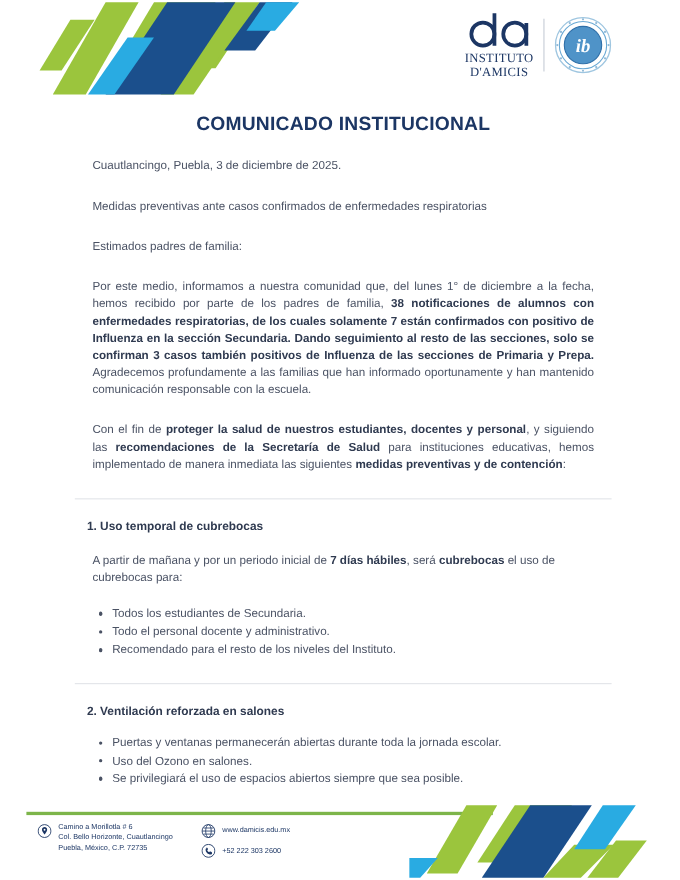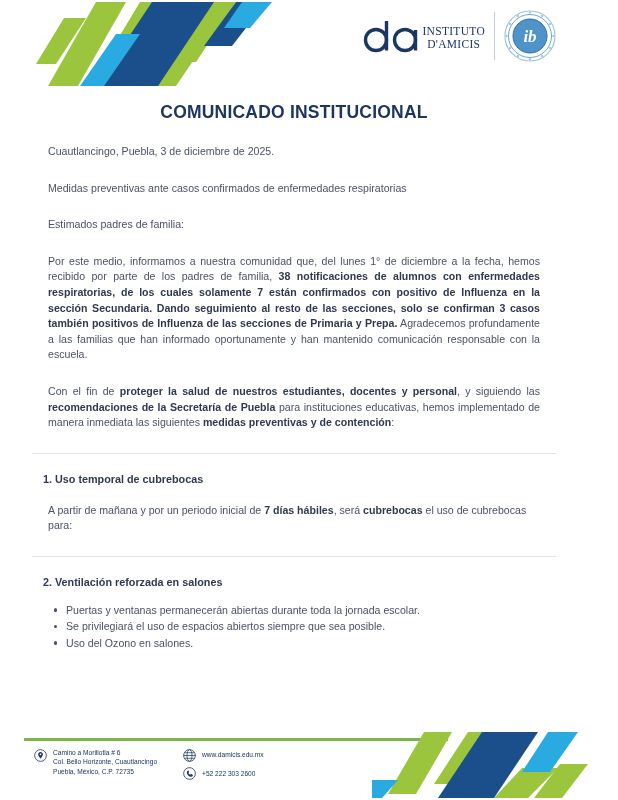--- a/index.html
+++ b/index.html
@@ -32,21 +32,21 @@
   .brand-block {
     position: absolute;
     right: 62px;
     top: 10px;
     display: flex;
     align-items: center;
     gap: 9px;
   }
   .da-logo {
     display: flex;
-    flex-direction: row;
+    flex-direction: column;
     align-items: center;
     line-height: 1;
   }
   .da-mark {
     width: 62px;
     height: 34px;
   }
   .da-name {
     margin-top: 3px;
     font-family: "Liberation Serif", serif;
@@ -67,21 +67,21 @@
     height: 52px;
   }
 
   
   .sheet {
     position: absolute;
     left: 0;
     top: 88px;
     width: 618px;
     height: 640px;
-    padding: 0 62px 0 32px;
+    padding: 0 62px 0 68px;
     box-sizing: border-box;
   }
 
   .doc-title {
     text-align: center;
     font-size: 17.5px;
     font-weight: 700;
     color: #1c3664;
     letter-spacing: .2px;
     margin: 14px 0 0 0;
@@ -270,37 +270,42 @@
   <div class="doc-title">COMUNICADO INSTITUCIONAL</div>
 
   <p class="para spaced">Cuautlancingo, Puebla, 3 de diciembre de 2025.</p>
 
   <p class="para spaced">Medidas preventivas ante casos confirmados de enfermedades respiratorias</p>
 
   <p class="para spaced">Estimados padres de familia:</p>
 
   <p class="para justify spaced"><span>Por este medio, informamos a nuestra comunidad que, del lunes 1° de diciembre a la fecha, hemos recibido por parte de los padres de familia, </span><b>38 notificaciones de alumnos con enfermedades respiratorias, de los cuales solamente 7 están confirmados con positivo de Influenza en la sección Secundaria.  Dando seguimiento al resto de las secciones, solo se confirman 3 casos también positivos de Influenza de las secciones de Primaria y Prepa.</b><span>  Agradecemos profundamente a las familias que han informado oportunamente y han mantenido comunicación responsable con la escuela.</span></p>
 
-  <p class="para justify spaced"><span>Con el fin de </span><b>proteger la salud de nuestros estudiantes, docentes y personal</b><span>, y siguiendo las </span><b>recomendaciones de la Secretaría de Puebla</b><span> para instituciones educativas, hemos implementado de manera inmediata las siguientes </span><b>medidas preventivas y de contención</b><span>:</span></p>
+  <p class="para justify spaced"><span>Con el fin de </span><b>proteger la salud de nuestros estudiantes, docentes y personal</b><span>, y siguiendo las </span><b>recomendaciones de la Secretaría de Salud</b><span> para instituciones educativas, hemos implementado de manera inmediata las siguientes </span><b>medidas preventivas y de contención</b><span>:</span></p>
 
   <hr class="rule">
 
   <h2 class="section-title">1. Uso temporal de cubrebocas</h2>
 
   <p class="para spaced-sm"><span>A partir de mañana y por un periodo inicial de </span><b>7 días hábiles</b><span>, será </span><b>cubrebocas</b><span> el uso de cubrebocas para:</span></p>
 
+  <ul class="bullets">
+    <li>Todos los estudiantes de Secundaria.</li>
+    <li>Todo el personal docente y administrativo.</li>
+    <li>Recomendado para el resto de los niveles del Instituto.</li>
+  </ul>
 
   <hr class="rule">
 
   <h2 class="section-title">2. Ventilación reforzada en salones</h2>
 
   <ul class="bullets">
     <li>Puertas y ventanas permanecerán abiertas durante toda la jornada escolar.</li>
+    <li>Uso del Ozono en salones.</li>
     <li>Se privilegiará el uso de espacios abiertos siempre que sea posible.</li>
-    <li>Uso del Ozono en salones.</li>
   </ul>
 
 </div>
 
 <div class="footer">
 
   <div class="footer-rule"></div>
 
   <svg class="footer-stripes" viewBox="0 0 246 72">
     <g>

